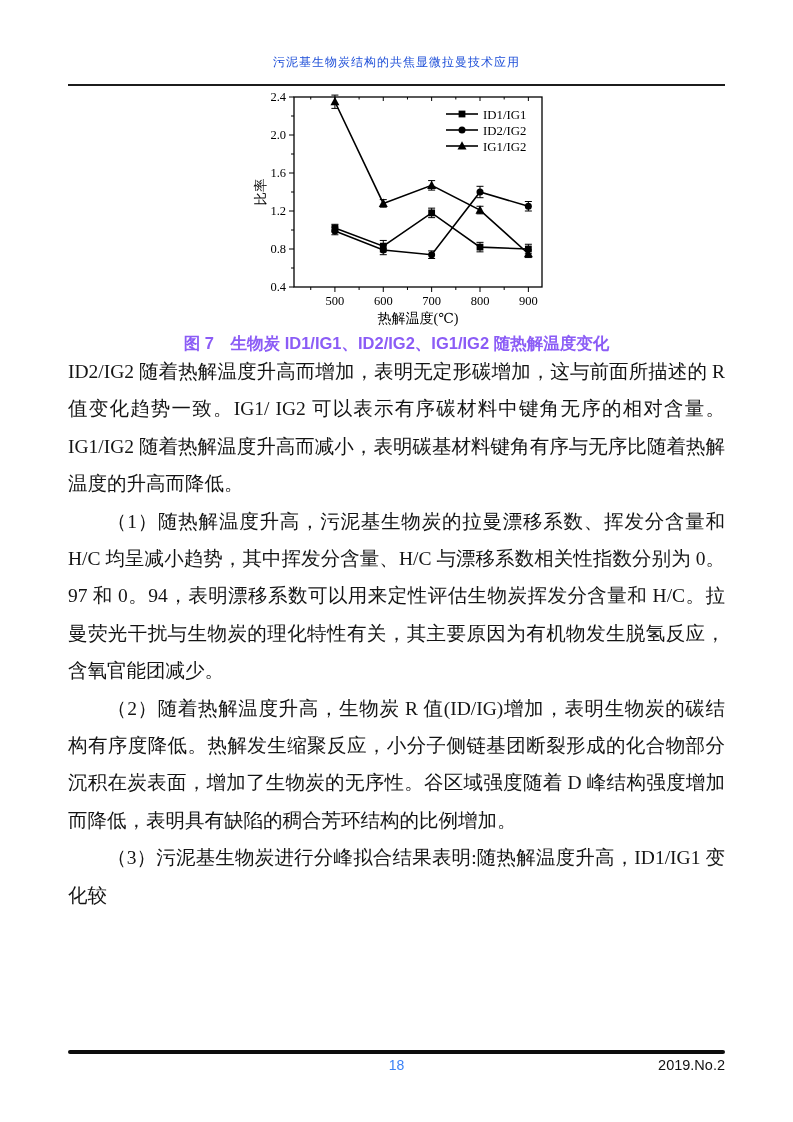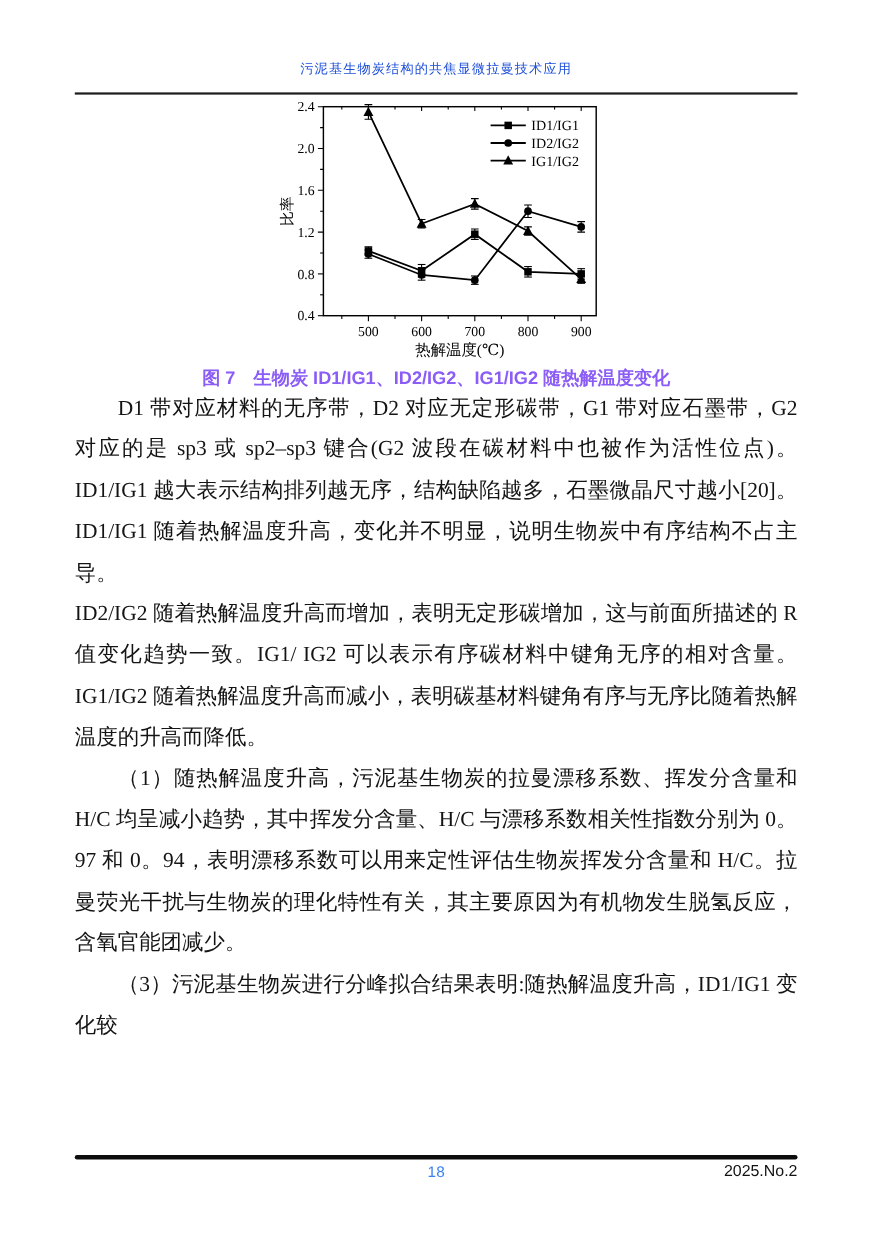--- a/index.html
+++ b/index.html
@@ -151,23 +151,23 @@
       <circle cx="212" cy="43" r="3.5" fill="#000"></circle>
       <text x="233" y="47.5" font-size="12.8">ID2/IG2</text>
       <line x1="196" y1="59" x2="228" y2="59" stroke="#000" stroke-width="1.6"></line>
       <path d="M 212 54.2 L 216.5 62.6 L 207.5 62.6 Z" fill="#000"></path>
       <text x="233" y="63.5" font-size="12.8">IG1/IG2</text>
     </svg>
 
   <div class="figure-caption">图 7　生物炭 ID1/IG1、ID2/IG2、IG1/IG2 随热解温度变化</div>
 
   <div class="body-text">
-    <p class="indent">D1 带对应材料的无序带，D2 对应无定形碳带，G1 带对应石墨带，G2 对应的是 sp3 或 sp2–sp3 键合(G2 波段在碳材料中也被作为活性位点)。ID1/IG1 越大表示结构排列越无序，结构缺陷越多，石墨微晶尺寸越小[20]。ID1/IG1 随着热解温度升高，变化并不明显，说明生物炭中有序结构不占主导。</p>
     <p>ID2/IG2 随着热解温度升高而增加，表明无定形碳增加，这与前面所描述的 R 值变化趋势一致。IG1/ IG2 可以表示有序碳材料中键角无序的相对含量。IG1/IG2 随着热解温度升高而减小，表明碳基材料键角有序与无序比随着热解温度的升高而降低。</p>
     <p class="indent">（1）随热解温度升高，污泥基生物炭的拉曼漂移系数、挥发分含量和 H/C 均呈减小趋势，其中挥发分含量、H/C 与漂移系数相关性指数分别为 0。97 和 0。94，表明漂移系数可以用来定性评估生物炭挥发分含量和 H/C。拉曼荧光干扰与生物炭的理化特性有关，其主要原因为有机物发生脱氢反应，含氧官能团减少。</p>
+    <p class="indent">（2）随着热解温度升高，生物炭 R 值(ID/IG)增加，表明生物炭的碳结构有序度降低。热解发生缩聚反应，小分子侧链基团断裂形成的化合物部分沉积在炭表面，增加了生物炭的无序性。谷区域强度随着 D 峰结构强度增加而降低，表明具有缺陷的稠合芳环结构的比例增加。</p>
     <p class="indent">（3）污泥基生物炭进行分峰拟合结果表明:随热解温度升高，ID1/IG1 变化较</p>
   </div>
 
   <div class="footer-rule"></div>
   <div class="footer-page">18</div>
-  <div class="footer-issue">2025.No.2</div>
+  <div class="footer-issue">2019.No.2</div>
 
 </div>
 
 </body></html>

